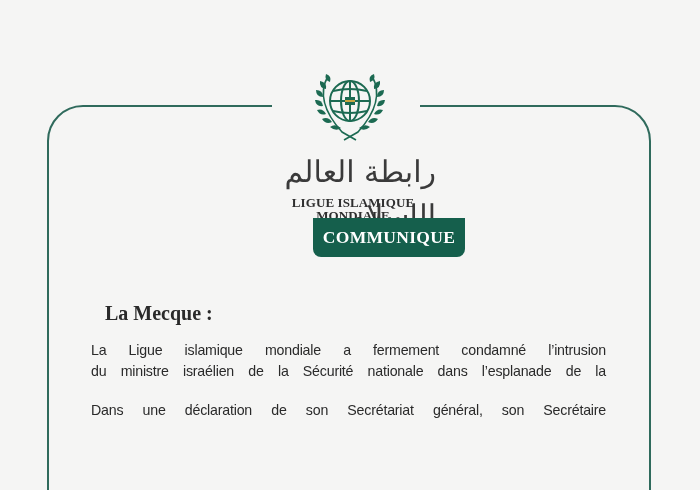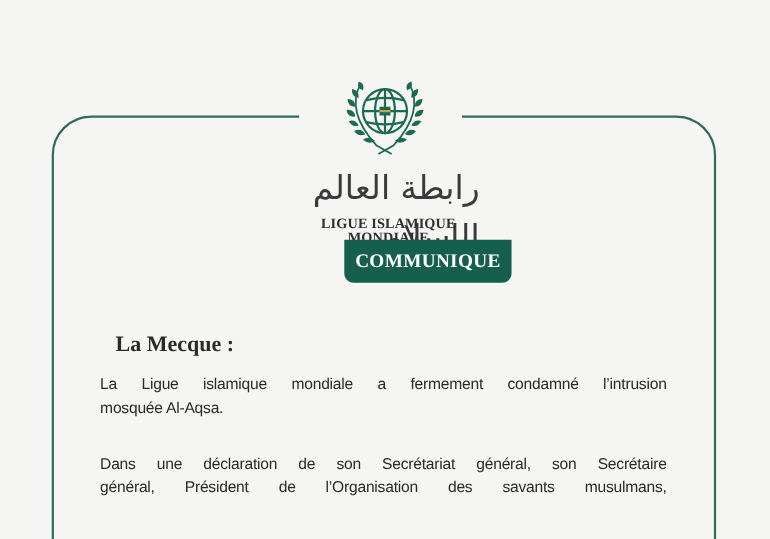--- a/index.html
+++ b/index.html
@@ -107,21 +107,21 @@
     .para .line {
       display: block;
       text-align: justify;
       text-align-last: justify;
       white-space: nowrap;
     }
     .para .line.last {
       text-align-last: left;
     }
     .p1 { top: 340px; }
-    .p2 { top: 412px; }
+    .p2 { top: 400px; }
   </style>
 </head>
 <body>
 
 <div class="frame"></div>
 <div class="frame-gap"></div>
 
 <svg class="logo" viewBox="0 0 76 76">
   <g fill="none" stroke="#1c6a52" stroke-width="2">
     <circle cx="38" cy="35" r="20"></circle>
@@ -156,19 +156,18 @@
 </svg>
 
 <div class="arabic-title">رابطة العالم الإسلامي</div>
 <div class="org-name">LIGUE ISLAMIQUE MONDIALE</div>
 <div class="badge">COMMUNIQUE</div>
 
 <div class="location">La Mecque :</div>
 
 <div class="para p1">
   <span class="line">La Ligue islamique mondiale a fermement condamné l’intrusion</span>
-  <span class="line last">mosquée Al-Aqsa.</span>
+  <span class="line">du ministre israélien de la Sécurité nationale dans l’esplanade de la</span>
 </div>
 
 <div class="para p2">
   <span class="line">Dans une déclaration de son Secrétariat général, son Secrétaire</span>
-  <span class="line">général, Président de l’Organisation des savants musulmans,</span>
 </div>
 
 </body></html>

